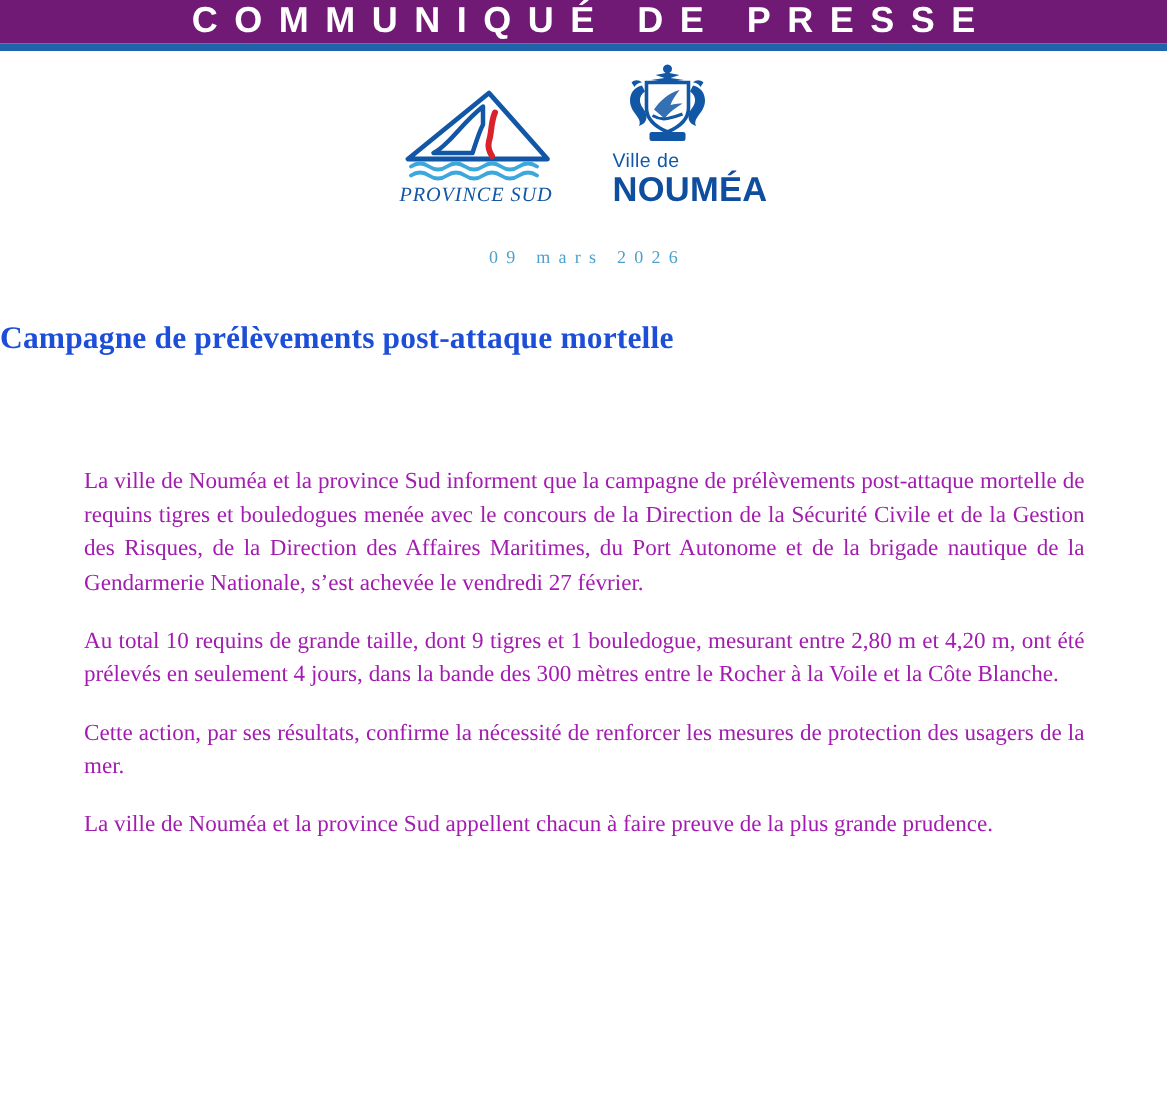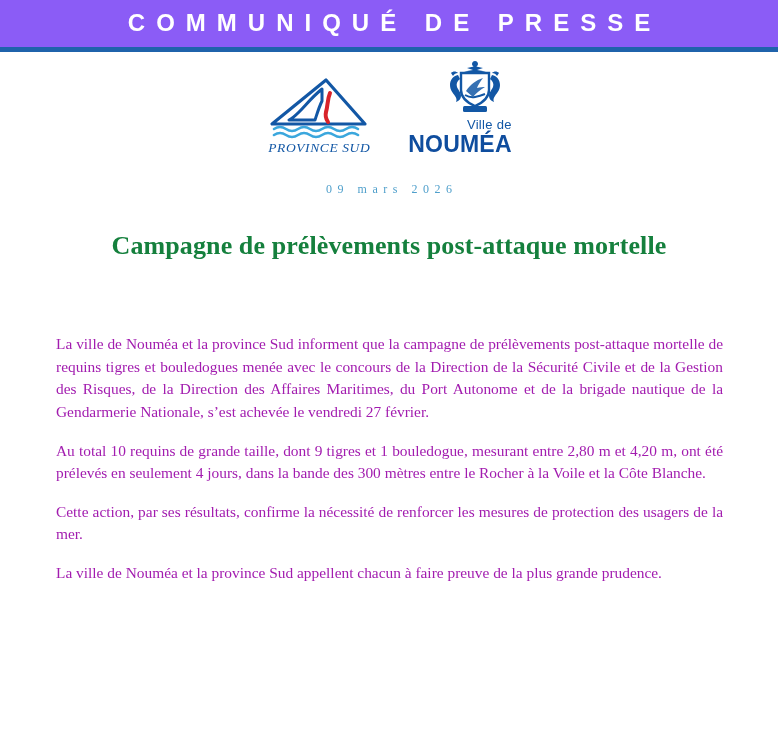--- a/index.html
+++ b/index.html
@@ -12,22 +12,22 @@
     height: 730px;
     overflow: hidden;
     font-family: "Liberation Serif", "DejaVu Serif", serif;
     color: #000000;
     position: relative;
   }
 
   
   .banner {
     width: 100%;
-    height: 47px;
-    background: #8b5cf6;
+    height: 29px;
+    background: #701a75;
     position: relative;
     display: flex;
     align-items: center;
     justify-content: center;
   }
   .banner-title {
     font-family: "Liberation Sans", "DejaVu Sans", sans-serif;
     color: #ffffff;
     font-size: 24px;
     font-weight: 700;
@@ -52,21 +52,21 @@
     margin-top: 10px;
     display: flex;
     align-items: flex-end;
     justify-content: center;
     gap: 38px;
     height: 92px;
   }
   .logo-block {
     display: flex;
     flex-direction: column;
-    align-items: flex-end;
+    align-items: flex-start;
   }
   .logo-ps-mark { display: block; }
   .ps-word {
     font-family: "Liberation Serif", "DejaVu Serif", serif;
     font-style: italic;
     font-size: 13.5px;
     letter-spacing: 0.6px;
     color: #1257a5;
     margin-top: 1px;
   }
@@ -93,26 +93,26 @@
     margin-top: 26px;
     font-family: "Liberation Serif", "DejaVu Serif", serif;
     font-size: 12px;
     color: #4f9fcb;
     letter-spacing: 5.5px;
     text-indent: 5.5px;
   }
 
   
   .doc-title {
-    text-align: center;
+    text-align: left;
     margin-top: 34px;
     font-family: "Liberation Serif", "DejaVu Serif", serif;
     font-weight: 700;
-    font-size: 26px;
-    color: #15803d;
+    font-size: 21px;
+    color: #1d4ed8;
     letter-spacing: 0.1px;
   }
 
   
   .body-wrap {
     margin: 0 55px 0 56px;
     padding-top: 72px;
   }
   .para {
     text-align: justify;

